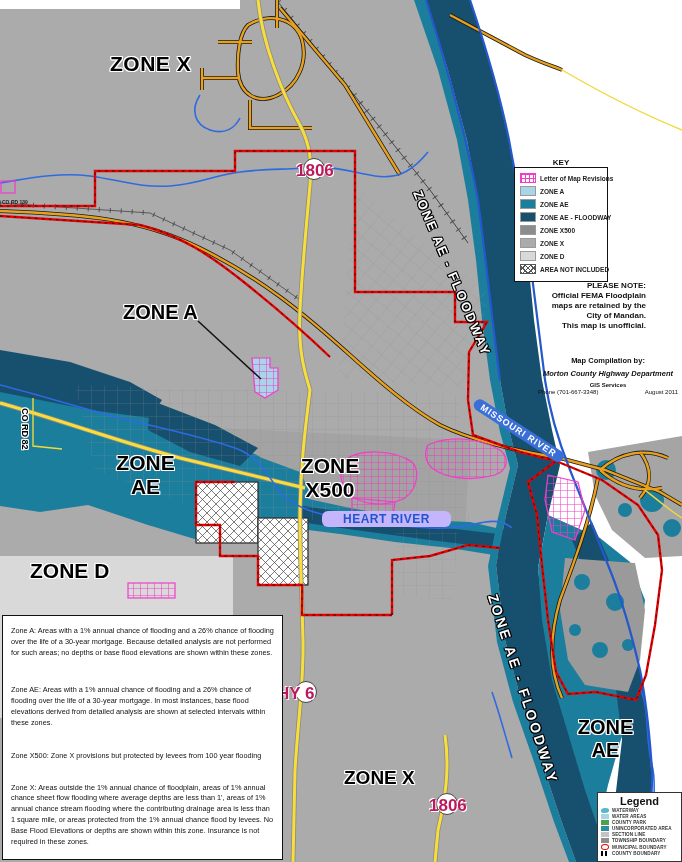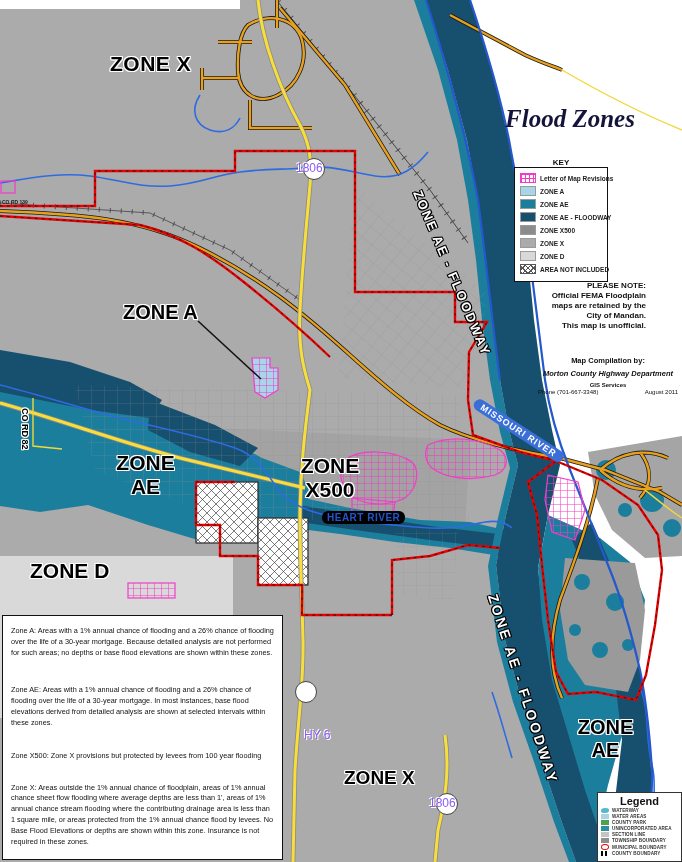--- a/index.html
+++ b/index.html
@@ -7,21 +7,21 @@
          font-family:"Liberation Sans",sans-serif;}
   #basemap{position:absolute;left:0;top:0;z-index:0;}
   .lbl{position:absolute;z-index:4;font-weight:bold;color:#000;white-space:nowrap;
        text-shadow:-1px -1px 0 #fff,1px -1px 0 #fff,-1px 1px 0 #fff,1px 1px 0 #fff,0 1px 0 #fff,0 -1px 0 #fff,1px 0 0 #fff,-1px 0 0 #fff;}
   .lbl-wh{position:absolute;z-index:4;font-weight:bold;color:#fff;white-space:nowrap;
        text-shadow:-1px -1px 0 #000,1px -1px 0 #000,-1px 1px 0 #000,1px 1px 0 #000,0 1px 0 #000,0 -1px 0 #000;}
   .two{text-align:center;line-height:1.15;}
   .pill{position:absolute;z-index:4;font-weight:bold;border-radius:8px;white-space:nowrap;}
   .shield{position:absolute;z-index:3;width:20px;height:20px;border-radius:50%;
           background:#fff;border:1px solid #444;}
-  .shield-txt{position:absolute;z-index:4;font-weight:normal;font-size:12px;color:#8b5cf6;white-space:nowrap;
+  .shield-txt{position:absolute;z-index:4;font-weight:bold;font-size:17px;color:#be185d;white-space:nowrap;
           text-shadow:1px 1px 0 #fff,-1px -1px 0 #fff;}
   
   #title{position:absolute;left:458px;top:104px;width:224px;z-index:5;text-align:center;
          font-family:"Liberation Serif",serif;font-style:italic;font-weight:bold;color:#14143a;}
   #title .t1{font-size:26px;line-height:1.1;}
   #title .t2{font-size:25px;line-height:1.2;}
   
   #key-head{position:absolute;left:515px;top:158px;width:92px;text-align:center;z-index:6;
             font-size:8px;font-weight:bold;color:#111;}
   #key{position:absolute;left:514px;top:167px;width:94px;z-index:5;background:#fff;
@@ -212,21 +212,20 @@
         <path d="M392,615 V560 L430,556 L468,545 L500,548"></path>
         <path d="M392,615 H302 V585 H258 V556 H220 V525 H196 V482 H235"></path>
         <path d="M556,461 L602,480 L638,505 L658,535 L662,570 L655,625 L646,675 L636,700 L596,692 L568,694 L556,672 L548,620 L542,565 L537,515 L528,482 Z"></path>
       </g>
     </g>
 
     <path d="M198,321 L261,379" stroke="#111" stroke-width="1.5" fill="none"></path>
   </svg>
 
   <div id="title">
-    <div class="t2">Flood Zones</div>
   </div>
 
   <div id="key-head">KEY</div>
   <div id="key">
     <div class="krow">
         <span class="ksw lomr"></span>
         <span class="klab">Letter of Map Revisions</span>
       </div>
     <div class="krow">
         <span class="ksw" style="background: rgb(169, 213, 232);"></span>
@@ -288,28 +287,28 @@
   </div>
   <div class="lbl" style="left:30px;top:559px;font-size:21px;">ZONE D</div>
   <div class="lbl" style="left:344px;top:767px;font-size:19px;">ZONE X</div>
   <div class="lbl two" style="left:563px;top:716px;width:85px;font-size:20px;">
     <div>ZONE</div>
     <div>AE</div>
   </div>
   <div class="lbl-wh" style="left:424px;top:188px;font-size:13px;letter-spacing:2px;transform:rotate(67deg);transform-origin:0 0;">ZONE AE - FLOODWAY</div>
   <div class="lbl-wh" style="left:500px;top:592px;font-size:14px;letter-spacing:2.5px;transform:rotate(72deg);transform-origin:0 0;">ZONE AE - FLOODWAY</div>
   <div class="pill" style="left:478px;top:397px;background:#3A6FD7;color:#fff;font-size:9px;letter-spacing:1px;padding:1px 8px;transform:rotate(33deg);transform-origin:0 0;">MISSOURI RIVER</div>
-  <div class="pill" style="left:322px;top:511px;background:#000000;color:#2255CC;font-size:10px;letter-spacing:0.5px;padding:1px 5px;border-radius:6px;">HEART RIVER</div>
+  <div class="pill" style="left:322px;top:511px;background:#c4b5fd;color:#2255CC;font-size:12px;letter-spacing:0.5px;padding:1px 21px;border-radius:6px;">HEART RIVER</div>
   <div class="lbl" style="left:30px;top:408px;font-size:9px;transform:rotate(90deg);transform-origin:0 0;">CO RD 82</div>
   <div style="position:absolute;left:2px;top:199px;z-index:4;font-size:5px;font-weight:bold;color:#222;">CO RD 139</div>
 
   <div class="shield" style="left:303px;top:158px;"></div>
   <div class="shield-txt" style="left:296px;top:161px;">1806</div>
   <div class="shield" style="left:295px;top:681px;"></div>
-  <div class="shield-txt" style="left:304px;top:684px;margin-top:44px;">HY 6</div>
+  <div class="shield-txt" style="left:277px;top:684px;">HY 6</div>
   <div class="shield" style="left:436px;top:793px;"></div>
   <div class="shield-txt" style="left:429px;top:796px;">1806</div>
 
   <div id="desc">
     <p class="g1">Zone A:    Areas with a 1% annual chance of flooding and a 26% chance of flooding over the life of a 30-year mortgage. Because detailed analysis are not performed for such areas; no depths or base flood elevations are shown within these zones.</p>
     <p class="g2">Zone AE:    Areas with a 1% annual chance of flooding and a 26% chance of flooding over the life of a 30-year mortgage. In most instances, base flood elevations derived from detailed analysis are shown at selected intervals within these zones.</p>
     <p class="g3">Zone X500:    Zone X  provisions but protected by levees from 100 year flooding</p>
     <p class="g4">Zone X:    Areas outside the 1% annual chance of floodplain, areas of 1% annual chance sheet flow flooding where average depths are less than 1', areas of 1% annual chance stream flooding where the contributing drainage area is less than 1 square mile, or areas protected from the 1% annual chance flood by levees. No Base Flood Elevations or depths are shown within this zone. Insurance is not required in these zones.</p>
 
   </div>

